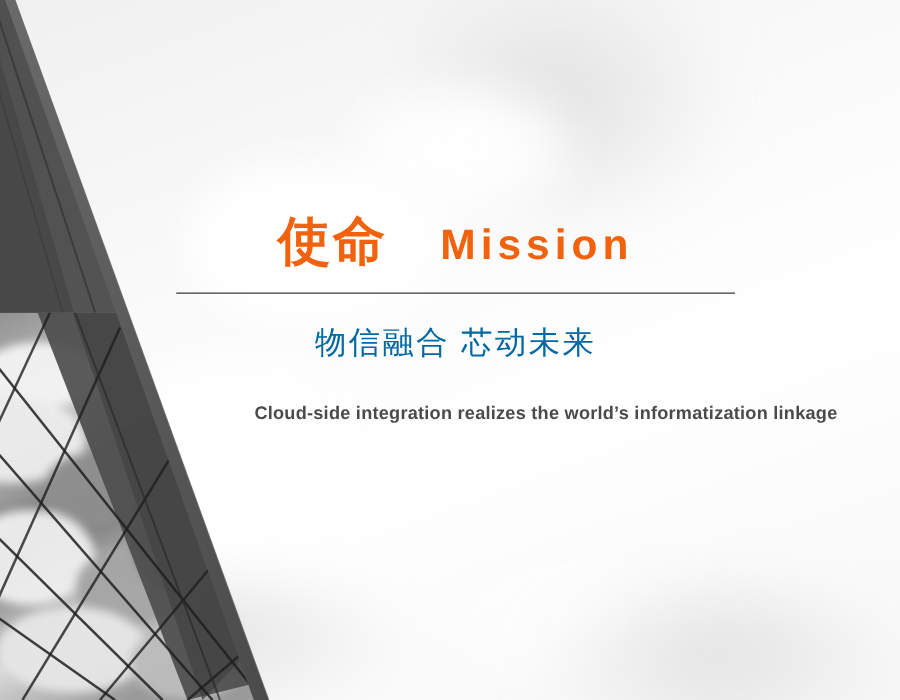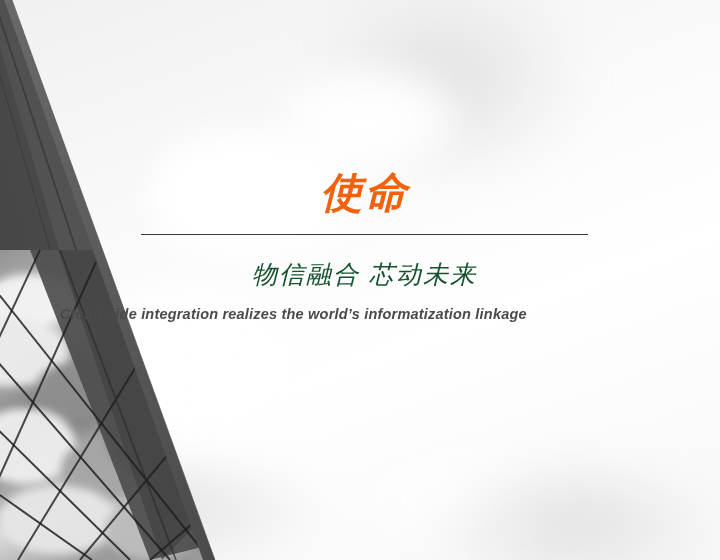--- a/index.html
+++ b/index.html
@@ -86,21 +86,20 @@
     overflow: hidden;
   }
   .building svg { display: block; }
 
   
   .content {
     position: absolute;
     left: 0; top: 0;
     width: 716px;
     height: 560px;
-    font-style: italic;
   }
 
   .heading-row {
     position: absolute;
     left: 141px;
     top: 172px;
     width: 447px;
     display: flex;
     align-items: baseline;
     justify-content: center;
@@ -133,32 +132,32 @@
   }
 
   .subtitle {
     position: absolute;
     left: 141px;
     top: 259px;
     width: 447px;
     text-align: center;
     font-size: 25px;
     font-weight: 400;
-    color: #14532d;
+    color: #0369a1;
     letter-spacing: 2px;
     line-height: 1.25;
     white-space: nowrap;
   }
 
   .bodylines {
     position: absolute;
     left: 60px;
-    top: 301px;
+    top: 318px;
     width: 610px;
-    text-align: left;
+    text-align: right;
   }
   .bodyline {
     font-size: 14.5px;
     font-weight: 600;
     color: #4a4a4a;
     line-height: 26px;
     letter-spacing: 0.2px;
     white-space: nowrap;
   }
 </style>
@@ -265,20 +264,21 @@
 
       <polygon points="4,0 12,0 215,560 203,560" fill="url(#facadeEdge)"></polygon>
       <line x1="12" y1="0" x2="215" y2="560" stroke="#6b6b6b" stroke-width="1" opacity="0.6"></line>
     </svg>
   </div>
 
   <div class="content">
 
     <div class="heading-row">
       <span class="heading-cn">使命</span>
+      <span class="heading-en">Mission</span>
     </div>
 
     <div class="divider"></div>
 
     <div class="subtitle">物信融合 芯动未来</div>
 
     <div class="bodylines">
       <div class="bodyline">Cloud-side integration realizes the world’s informatization linkage</div>
     </div>
 

